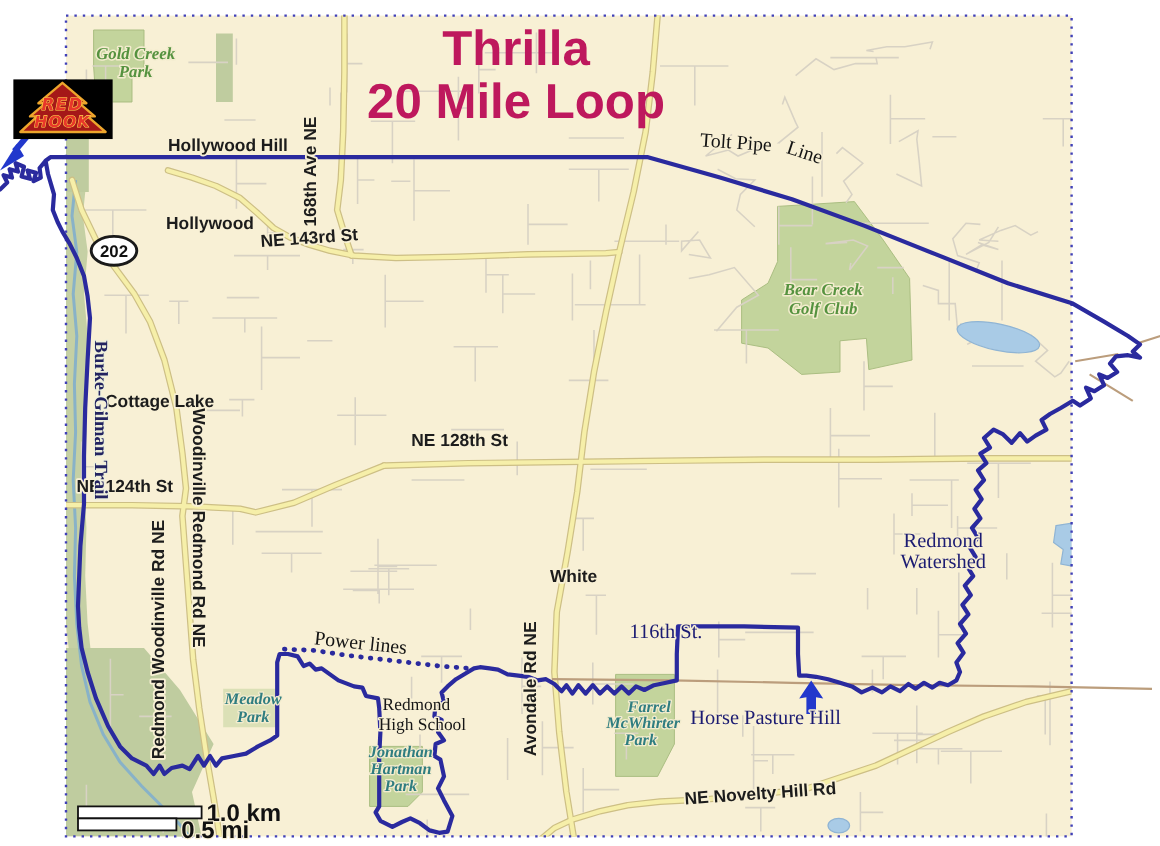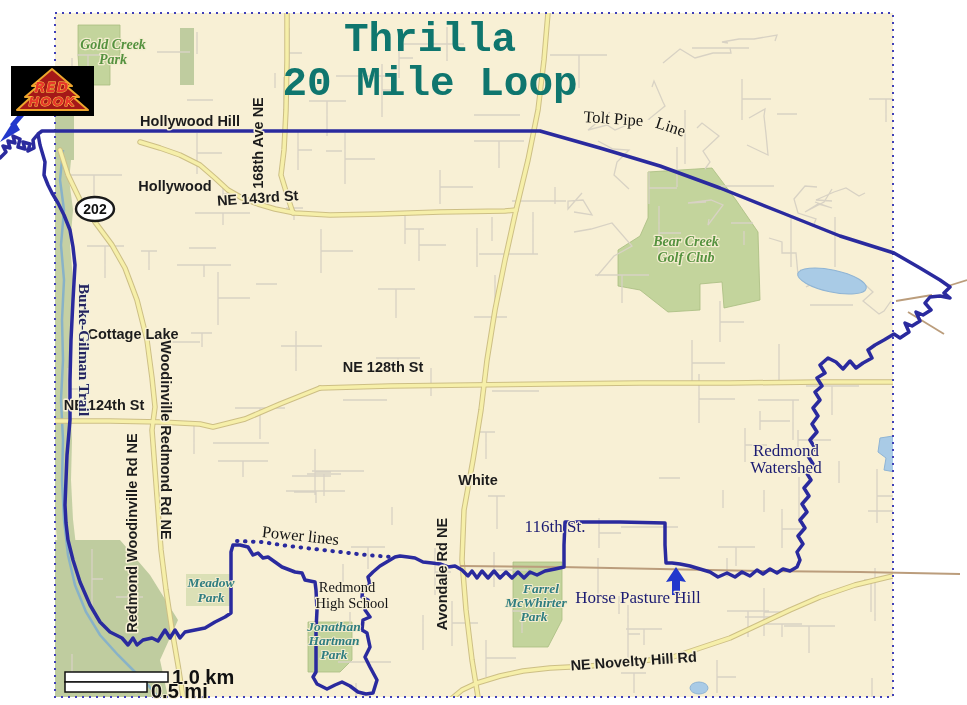--- a/index.html
+++ b/index.html
@@ -17,21 +17,21 @@
        stroke:#f3ecce;stroke-width:2.5px;}
   .teal{font-family:"Liberation Serif",serif;font-style:italic;font-weight:700;font-size:13.5px;fill:#2f7d80;
         stroke:#f3ecce;stroke-width:2.2px;}
   .burke{font-family:"Liberation Serif",serif;font-weight:600;font-size:15.5px;fill:#232360;
          stroke:#eef0dc;stroke-width:2.2px;}
   .scaleTxt{font-family:"Liberation Sans",sans-serif;font-weight:700;font-size:20px;fill:#111;
             stroke:#f8f0d5;stroke-width:2px;}
   .shieldTxt{font-family:"Liberation Sans",sans-serif;font-weight:700;font-size:14px;fill:#111;}
   
   .map-title{position:absolute;left:245px;top:18px;width:370px;text-align:center;
-             color:#0f766e;font-family:Liberation Mono, monospace;font-weight:700;line-height:1.08;
+             color:#be185d;font-family:Liberation Sans, sans-serif;font-weight:700;line-height:1.08;
              pointer-events:none;}
   .map-title .t1{font-size:41px;}
   .map-title .t2{font-size:41px;}
   
   .logo{position:absolute;left:11px;top:66px;width:83px;height:50px;}
   .logo text{font-family:"DejaVu Sans",sans-serif;font-weight:700;font-style:italic;
              fill:#e8372a;stroke:#ffd84d;stroke-width:0.9px;letter-spacing:1px;}
 </style>
 </head>
 <body>

